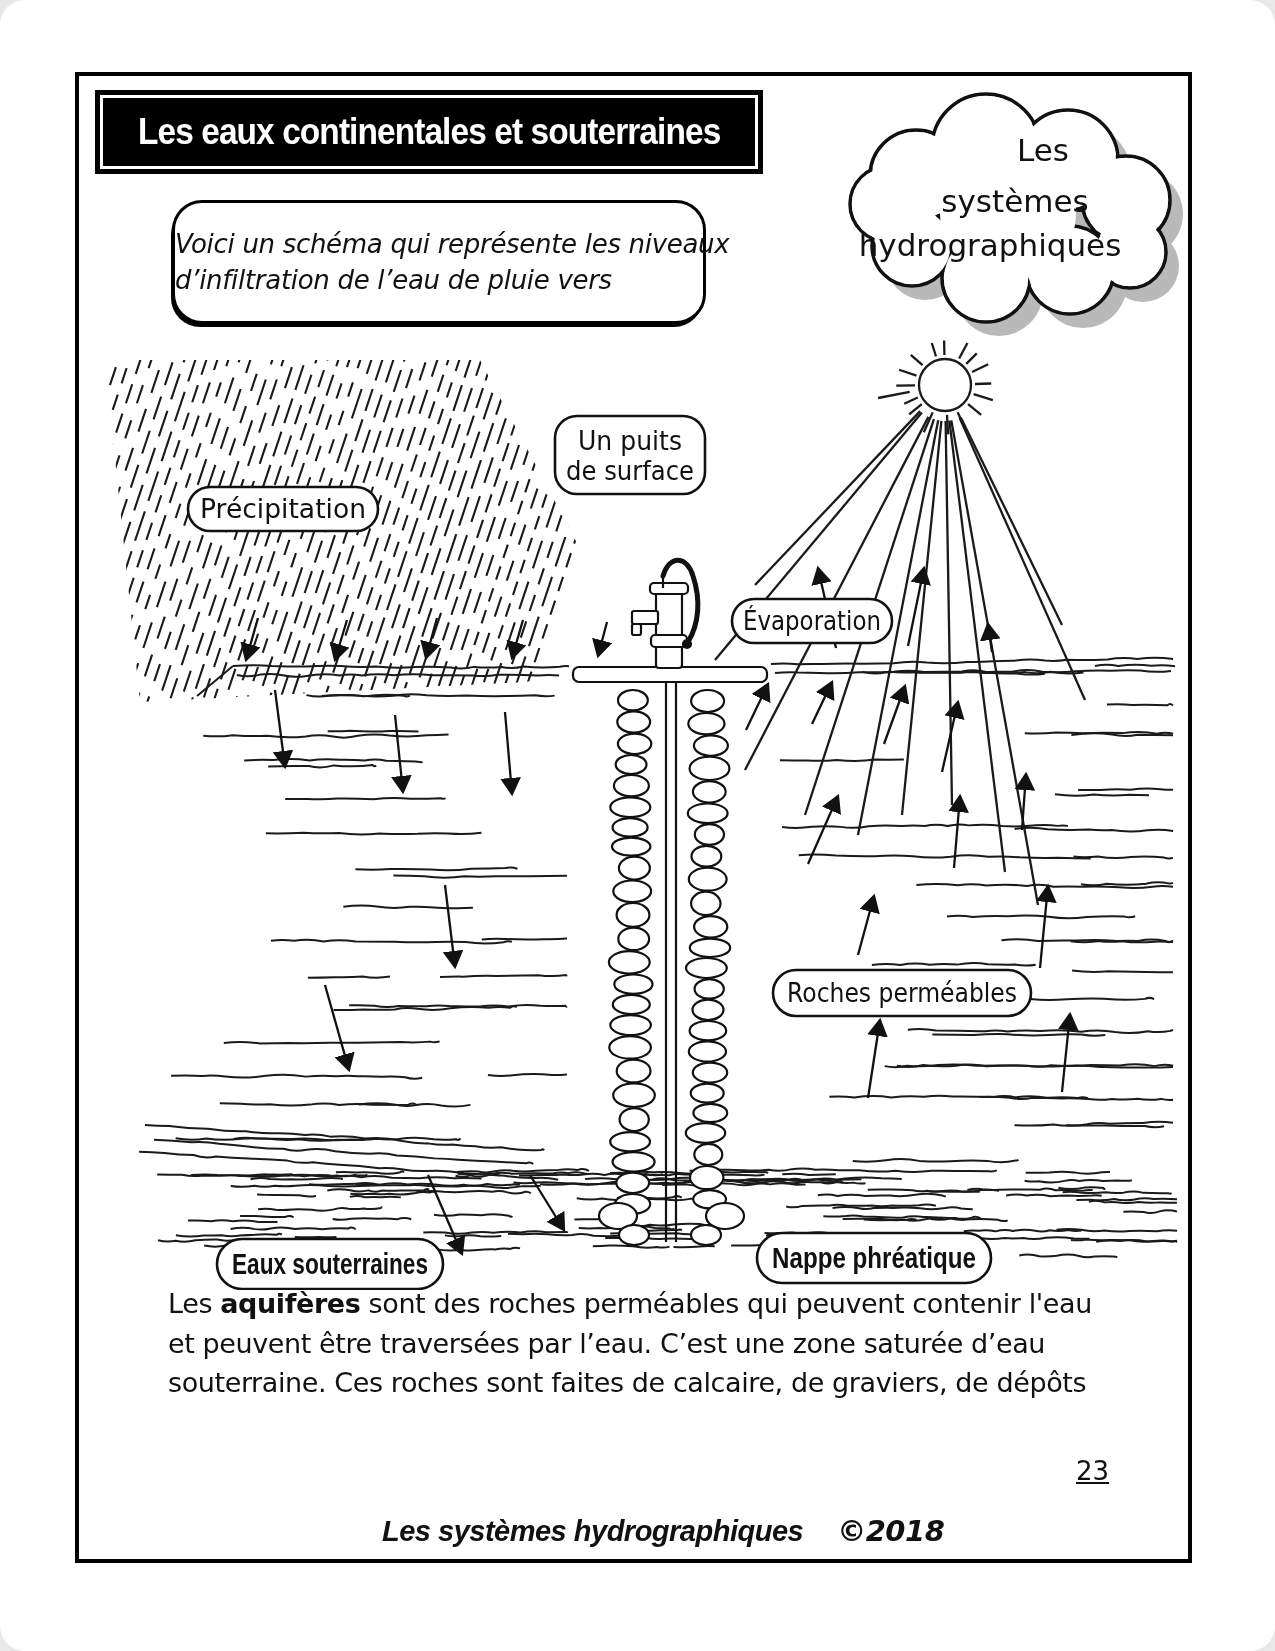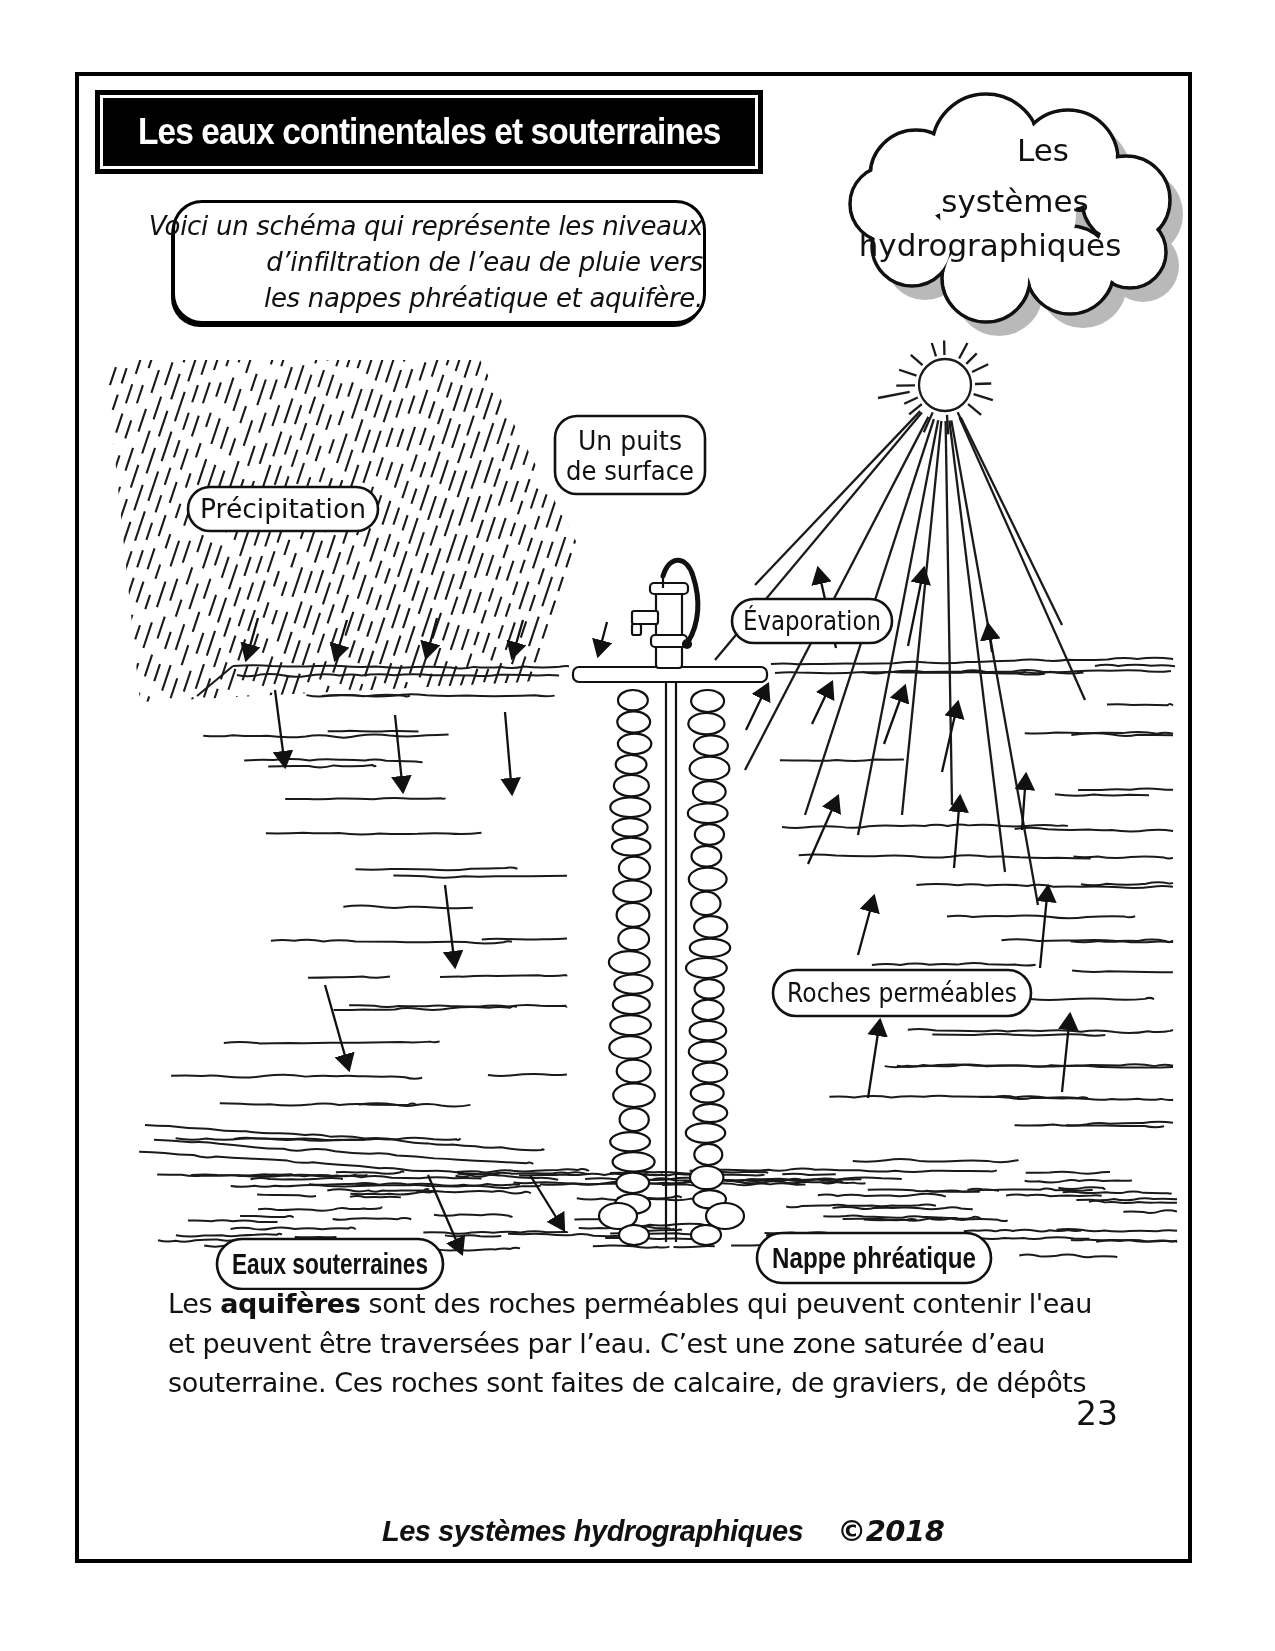--- a/index.html
+++ b/index.html
@@ -1,37 +1,37 @@
 <!DOCTYPE html>
 <html><head>
 <meta charset="utf-8">
 <style>
   html,body{margin:0;padding:0;background:#e8e8e8;}
   .page{position:relative;width:1275px;height:1651px;background:#ffffff;overflow:hidden;
-        font-family:"DejaVu Sans",sans-serif;color:#111;}
+        font-family:"DejaVu Sans",sans-serif;color:#111;border-radius:25px;}
   .frame{position:absolute;left:75px;top:72px;width:1109px;height:1483px;border:4px solid #000;}
   
   .banner{position:absolute;left:95px;top:90px;width:668px;height:84px;background:#000;}
   .banner-inner{position:absolute;left:5px;top:5px;right:5px;bottom:5px;border:3px solid #fff;
         display:flex;align-items:center;justify-content:center;}
   .banner-title{color:#fff;font-family:"Liberation Sans",sans-serif;font-weight:700;
         font-size:36px;letter-spacing:-1px;white-space:nowrap;transform:scaleX(.93);}
   
   .intro{position:absolute;left:172px;top:200px;width:528px;height:118px;background:#fff;
         border:3.5px solid #000;border-radius:30px;box-shadow:-2px 4px 0 -1px #000;
-        display:flex;flex-direction:column;align-items:flex-end;justify-content:center;}
+        display:flex;flex-direction:column;align-items:flex-start;justify-content:center;}
   .intro div{font-style:italic;font-size:26px;line-height:36px;white-space:nowrap;letter-spacing:-.3px;}
   
   .para{position:absolute;left:143px;top:1284px;font-size:27px;line-height:39.5px;letter-spacing:-.4px;margin-left:25px;}
   .para div{white-space:nowrap;}
   .para b{font-weight:700;}
   .footer{position:absolute;left:382px;top:1514px;font-family:"Liberation Sans",sans-serif;
         font-weight:700;font-size:29px;letter-spacing:-.5px;white-space:nowrap;font-style:italic;}
   .footer .cp{margin-left:34px;font-family:"DejaVu Sans",sans-serif;font-weight:600;}
-  .pageno{position:absolute;left:1076px;top:1394px;font-size:33px;}
+  .pageno{position:absolute;left:1076px;top:1456px;font-size:26px;text-decoration:underline;}
   svg text{fill:#111;}
   .lab{font-family:"DejaVu Sans",sans-serif;font-size:26px;}
   .labm{font-family:"Liberation Sans",sans-serif;font-weight:700;font-size:30px;}
   .cloudtxt{font-family:"DejaVu Sans",sans-serif;font-size:31px;}
 </style>
 </head>
 <body>
 
 <div class="page">
   <div class="frame"></div>
@@ -79,21 +79,20 @@
       <circle cx="200" cy="125" r="68"></circle>
     </g>
     <text class="cloudtxt" x="235" y="73" text-anchor="middle">Les</text>
     <text class="cloudtxt" x="207" y="124" text-anchor="middle">systèmes</text>
     <text class="cloudtxt" x="182" y="168" text-anchor="middle">hydrographiques</text>
   </svg>
 
   <div class="intro">
     <div>Voici un schéma qui représente les niveaux</div>
     <div>d’infiltration de l’eau de pluie vers</div>
-    <div>les nappes phréatique et aquifère.</div>
   </div>
 
   <svg id="art" style="position:absolute;left:85px;top:330px;" width="1105" height="960" viewBox="0 0 1105 960">
     <defs>
       <marker id="ah" markerWidth="9" markerHeight="9" refX="7" refY="4.5" orient="auto">
         <path d="M0 0 L8 4.5 L0 9 z" fill="#111"></path>
       </marker>
       <clipPath id="rainclip">
         <polygon points="20,30 395,30 555,332 440,352 55,372"></polygon>
       </clipPath>

